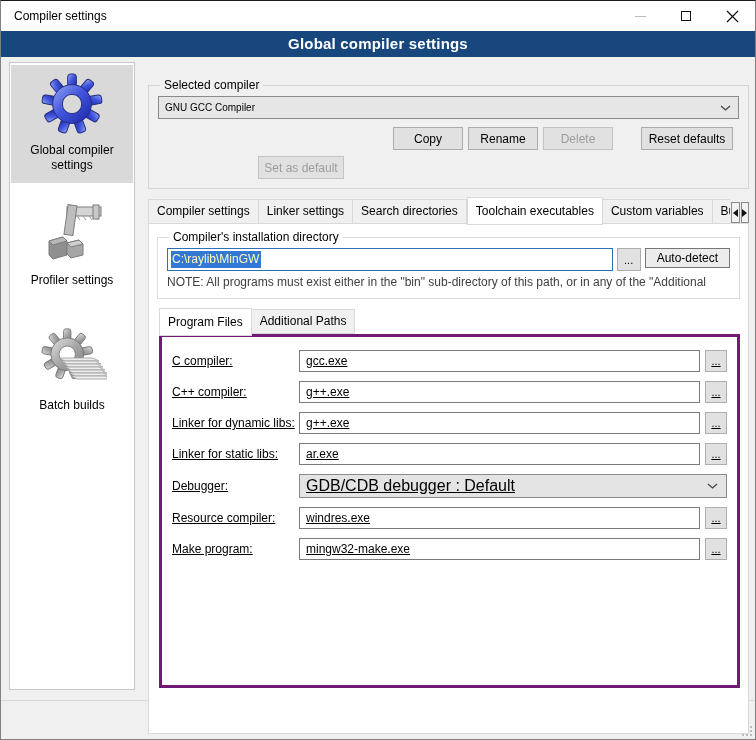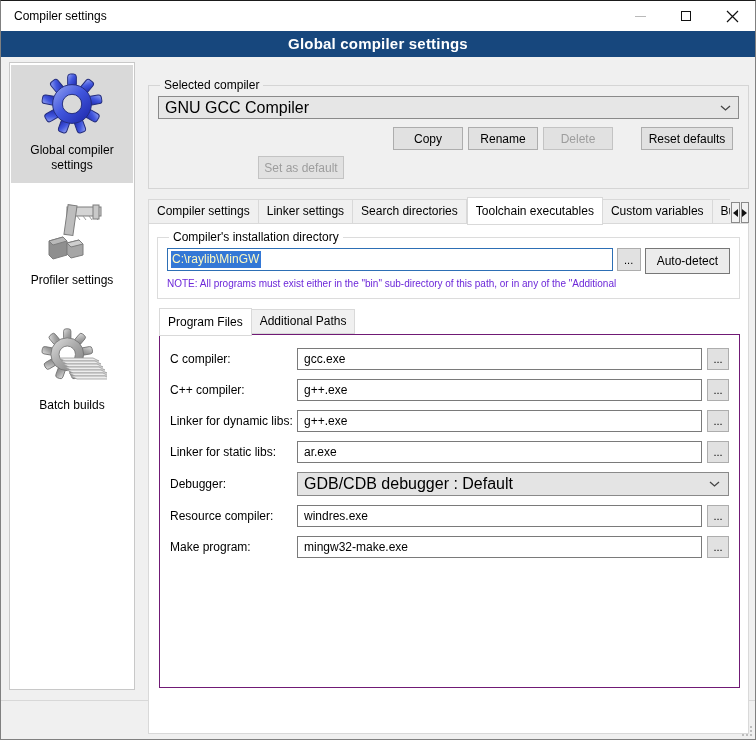--- a/index.html
+++ b/index.html
@@ -29,21 +29,21 @@
   .side-item + .side-item { margin-top:12px; }
   .side-item:nth-child(3) { margin-top:22px; }
   
   .main { position:absolute; left:140px; top:21px; width:608px; }
   fieldset { border:1px solid #d5d5d5; padding:2px 9px 9px; }
   legend { font-size:12px; padding:0 4px; margin-left:2px; color:#000; }
   .group1 { margin-left:7px; }
   
   .combo { height:23px; background:#e6e6e6; border:1px solid #8a8a8a;
            display:flex; align-items:center; justify-content:space-between;
-           padding:0 7px 0 6px; font-size:16px; margin-top:2px; }
+           padding:0 7px 0 6px; font-size:10px; margin-top:2px; }
   
   .btn { height:23px; background:#e1e1e1; border:1px solid #adadad; font-size:12px;
          font-family:"Liberation Sans", sans-serif; color:#000; display:flex;
          align-items:center; justify-content:center; }
   .btn.disabled { color:#9d9d9d; border-color:#c3c3c3; }
   .btn-row { display:flex; margin-top:8px; }
   .b-setdefault { width:86px; margin-left:100px;margin-top:29px; }
   .b-copy    { width:70px; margin-left:49px; }
   .b-rename  { width:70px; margin-left:5px; }
   .b-delete  { width:70px; margin-left:5px; }
@@ -64,25 +64,25 @@
                border-left:5px solid #111; }
   
   .panel { margin-left:7px; margin-top:-1px; width:601px; height:511px; background:#fff;
            border:1px solid #d9d9d9; position:relative; z-index:1; }
   .inner-group { margin:6px 8px 0 8px; border-color:#dcdcdc; }
   .path-row { display:flex; margin-top:2px; }
   .path-input { flex:1; height:23px; border:1px solid #2d6fb5; background:#fff;
                 display:flex; align-items:center; padding-left:3px; font-size:12px; overflow:hidden; }
   .sel-text { background:#3478d6; color:#fef9c3; padding:1px 2px 2px 1px; white-space:pre; }
   .mini-btn { width:24px; height:23px; margin-left:4px; font-size:11px; }
-  .autodetect { height:26px; padding:0 11px; margin-left:4px; border-color:#777; background:#ececec; }
-  .note { color:#6d28d9; font-size:10px; margin-top:4px; white-space:nowrap; overflow:hidden; }
+  .autodetect { height:20px; padding:0 11px; margin-left:4px; border-color:#777; background:#ececec; }
+  .note { color:#404040; font-size:12px; margin-top:4px; white-space:nowrap; overflow:hidden; }
   .subtabs { display:flex; align-items:center; margin:9px 0 0 10px; position:relative; z-index:2; }
   .subpanel { margin:-1px 8px 0 10px; width:581px; height:354px; background:#fff;
-              border:1px solid #701a75; padding:13px 10px 0 10px; }
+              border:3px solid #701a75; padding:13px 10px 0 10px;text-decoration:underline; }
   .frow { display:flex; align-items:center; margin-bottom:9px; }
   .flabel { width:127px; flex-shrink:0; font-size:12px; color:#000; }
   .finput { flex:1; height:22px; border:1px solid #7a7a7a; background:#fff;
             font-size:12px; font-family:"Liberation Sans", sans-serif; padding-left:6px; min-width:0; }
   .fbrowse { width:22px; height:22px; margin-left:5px; font-size:11px; }
   .fcombo { flex:1; height:24px; background:#e4e4e4; border:1px solid #8a8a8a;
             display:flex; align-items:center; justify-content:space-between;
             padding:0 8px 0 6px; font-size:16px; }
   .chev { display:block; }
   

